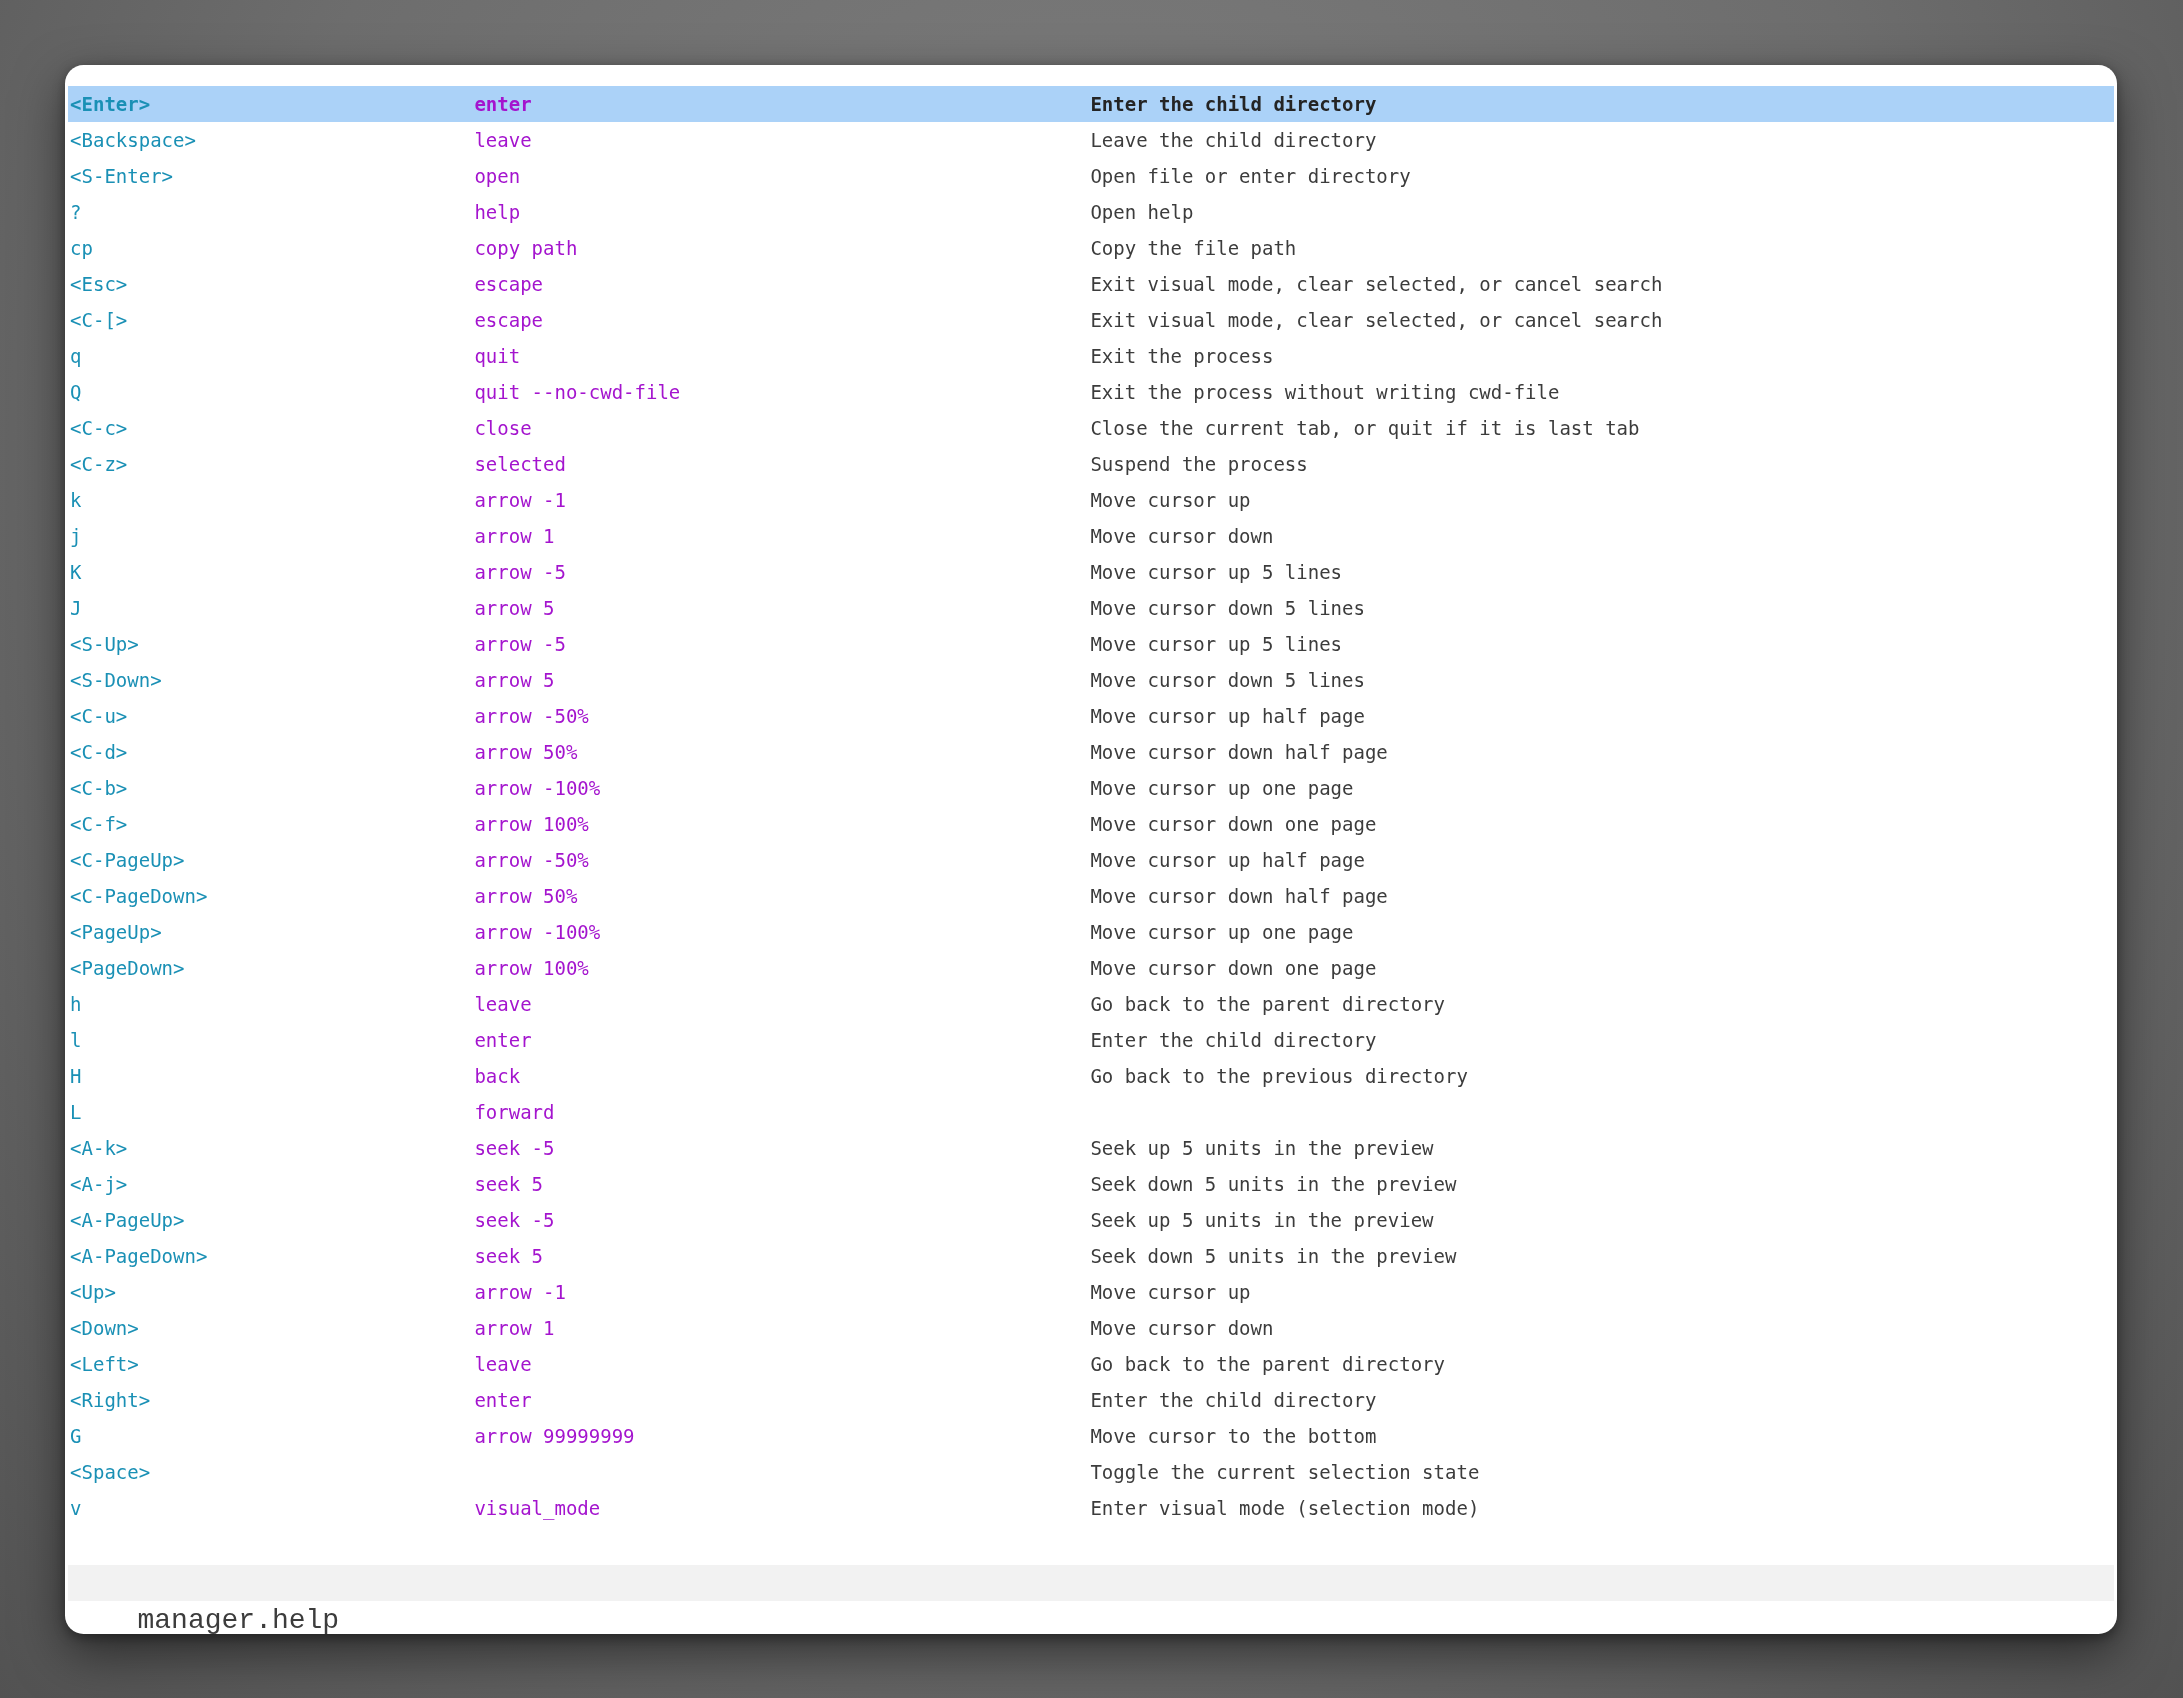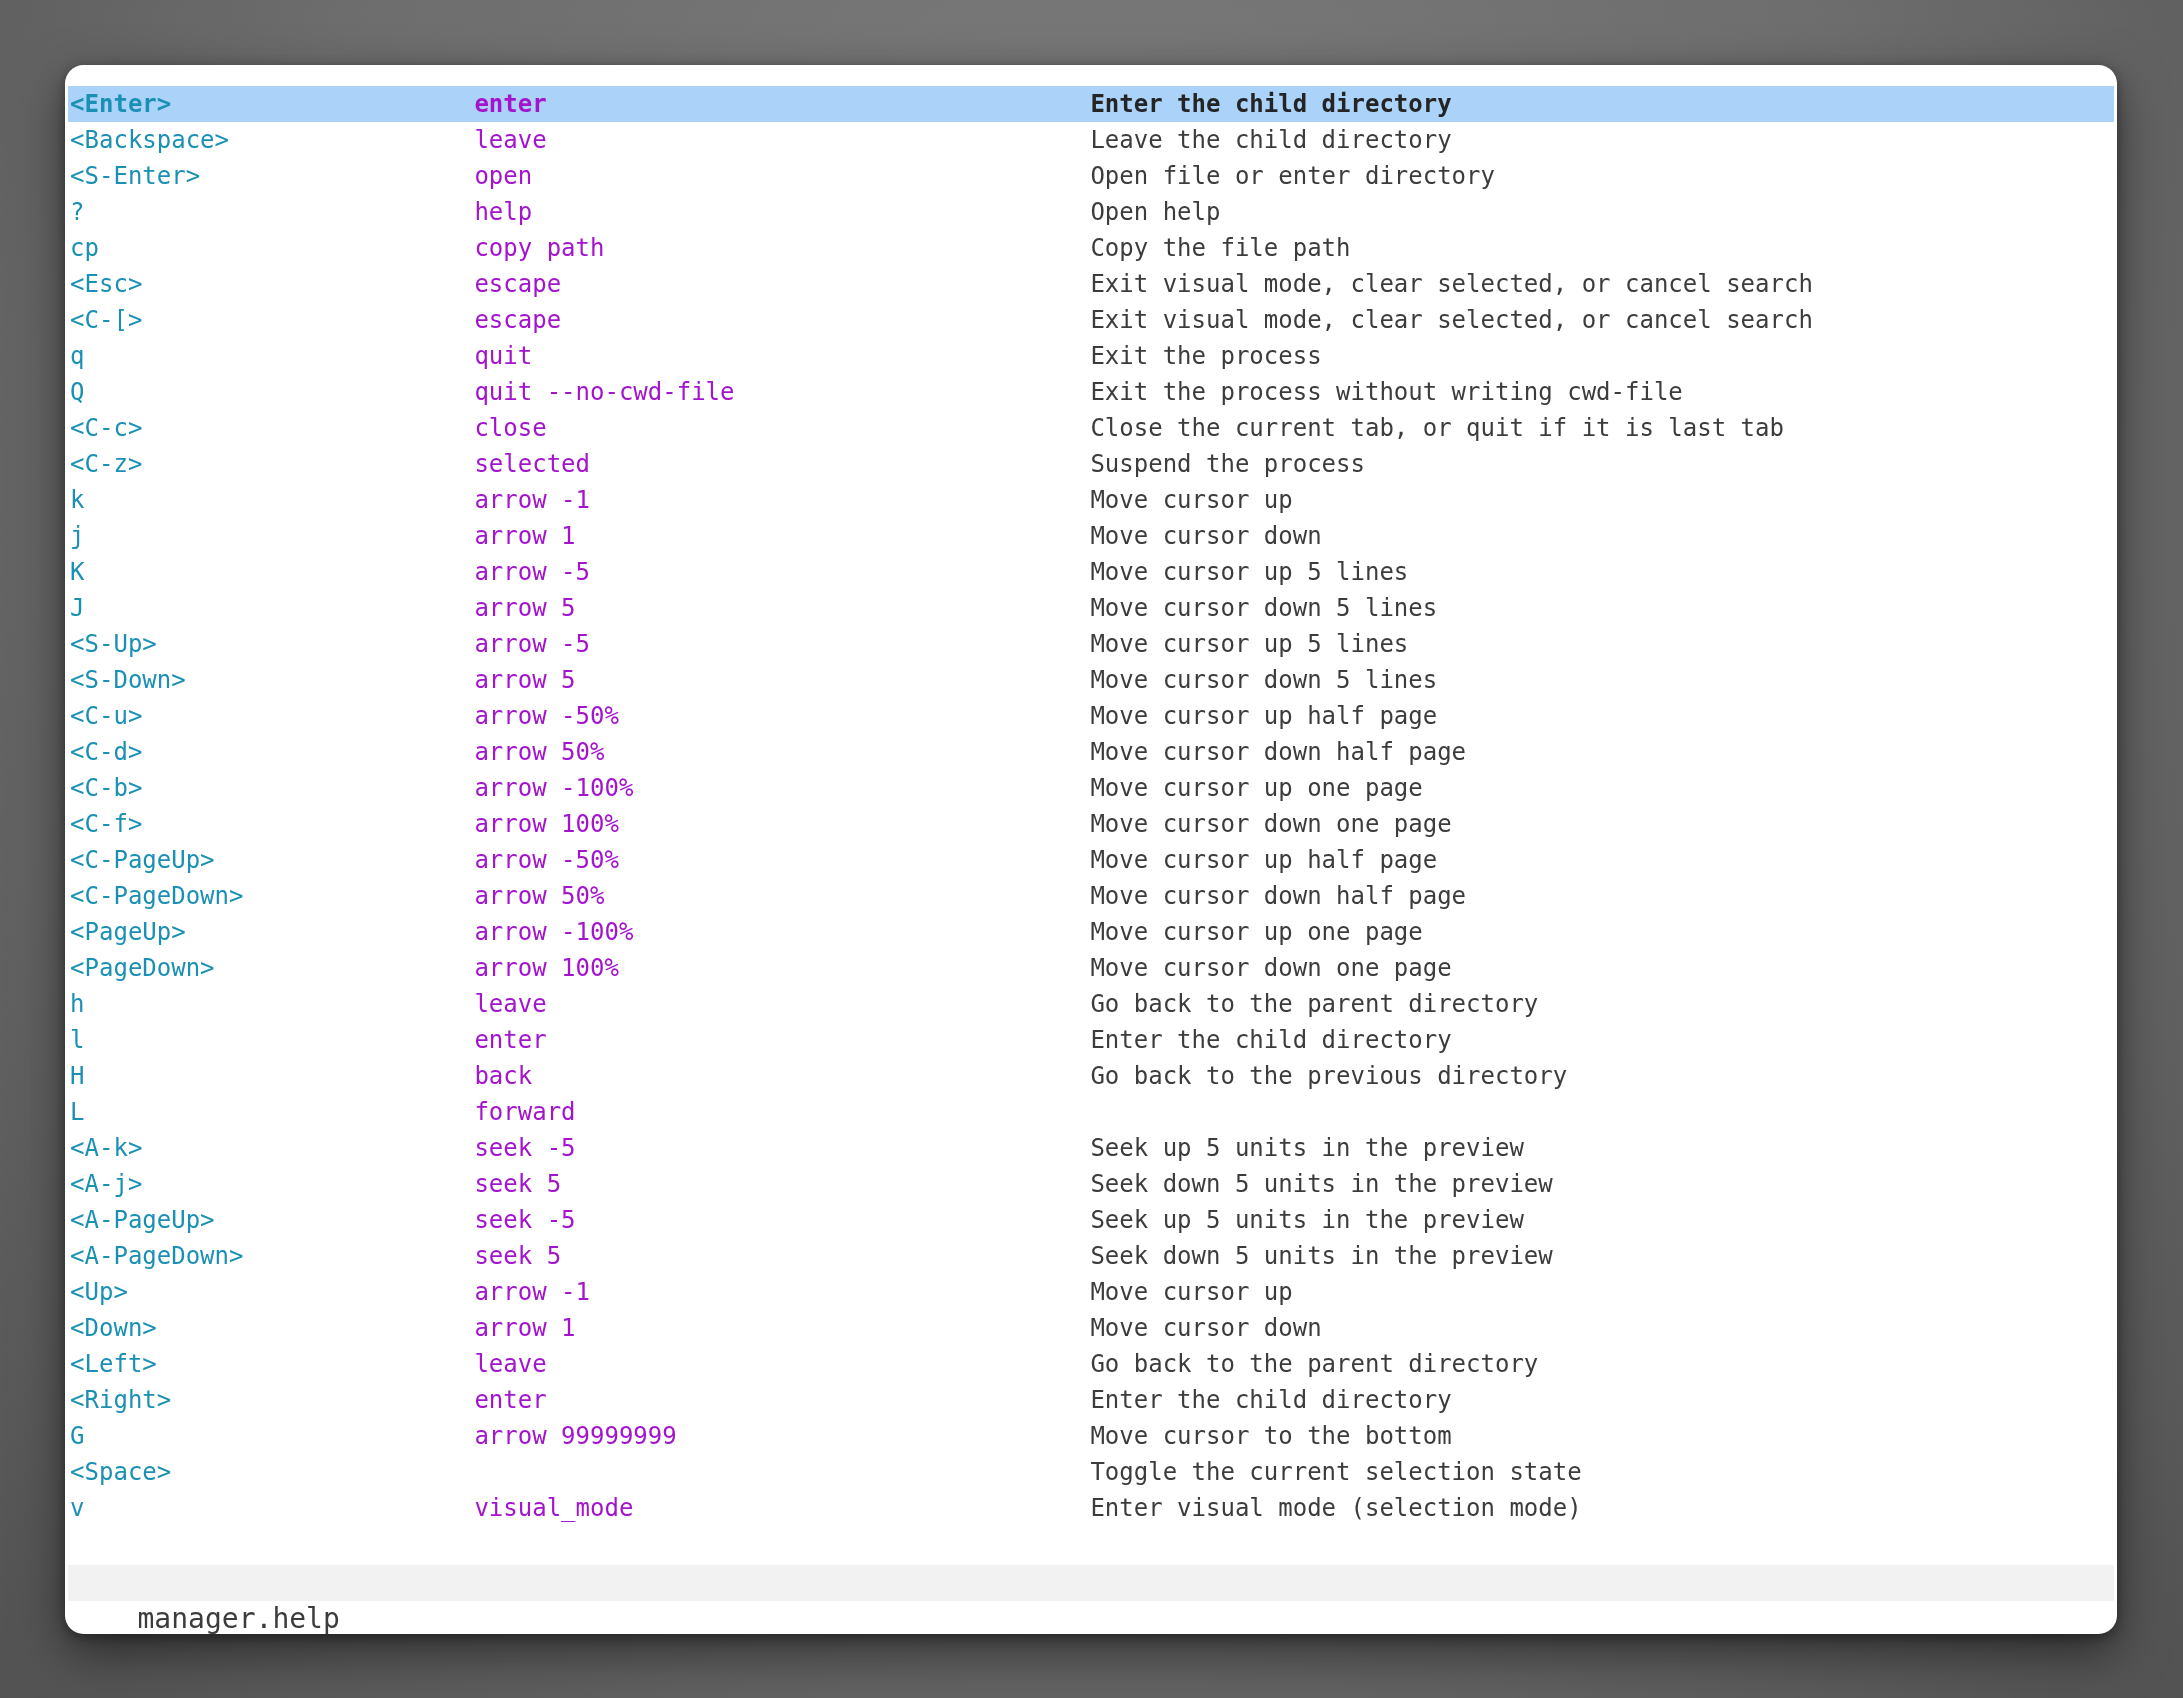--- a/index.html
+++ b/index.html
@@ -13,36 +13,36 @@
     width: 2052px; height: 1569px;
     background: var(--window-bg, #fff);
     border-radius: 18.5px;
     box-shadow: 0 18.5px 50px rgba(0,0,0,0.50), 0 3.4px 11.7px rgba(0,0,0,0.35);
   }
   .content {
     position: absolute; left: 3.4px; top: 21px; right: 3.4px;
   }
   .row {
     position: relative; height: 36px; line-height: 36px;
-    font-size: 24px; white-space: pre;
+    font-size: 19px; white-space: pre;
   }
   .row.selected { background: var(--highlight-bg, #abd2f8); font-weight: bold; }
   .cell { position: absolute; top: 0; }
   .key  { left: 1.7px;    color: var(--key-color, #1a90b5); }
   .cmd  { left: 406px;  color: var(--cmd-color, #a414ce); }
   .desc { left: 1022px; color: var(--desc-color, #3c3c3c); }
   .row.selected .desc { color: #242424; }
   .footer {
     position: absolute; left: 3.4px; right: 3.4px; top: 1500px; height: 36px;
     line-height: 36px; font-size: 28px;
     background: var(--footer-bg, #f2f2f2);
     color: var(--desc-color, #3c3c3c);
     white-space: pre;
   }
-  .footer .label { margin-left: 1.7px; }
+  .footer .label { margin-left: 1.7px; font-family: Liberation Mono, monospace; }
 </style>
 </head>
 <body>
 
 <div class="window">
   <div class="content" id="keybinding-list">
       <div class="row selected">
     <span class="cell key">&lt;Enter&gt;</span>
     <span class="cell cmd">enter</span>
     <span class="cell desc">Enter the child directory</span>

